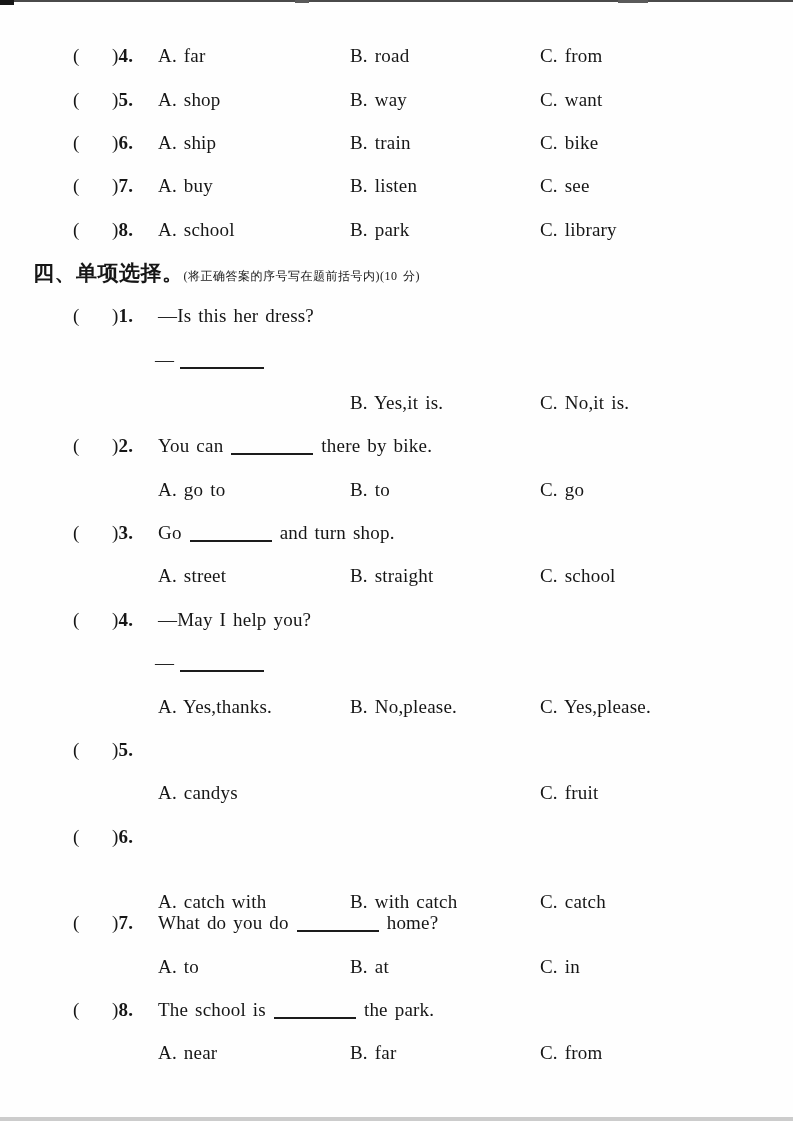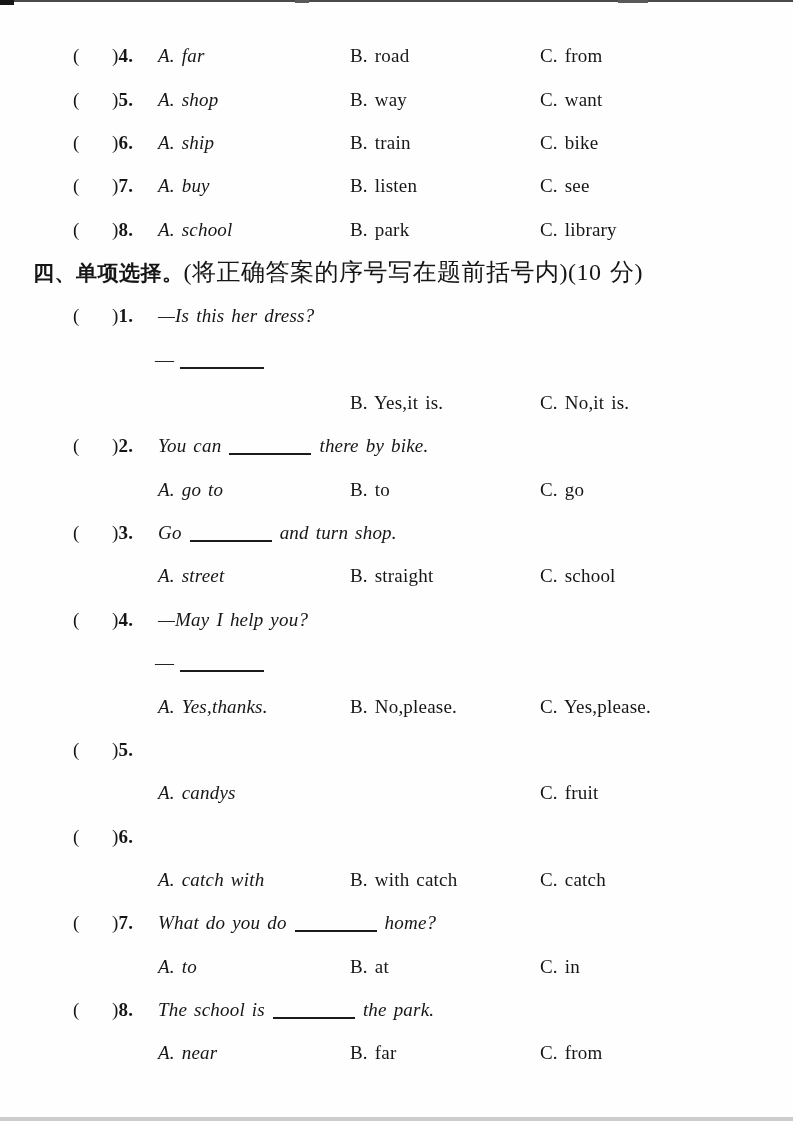--- a/index.html
+++ b/index.html
@@ -12,39 +12,39 @@
     font-family:"Liberation Serif","DejaVu Serif",serif;
     color:#161616;
     font-size:19px;
     word-spacing:2px;
     letter-spacing:0.2px;
   }
   .row{position:absolute;left:0;width:100%;height:43px;line-height:43px;white-space:nowrap;}
   .po{position:absolute;left:73px;}
   .pn{position:absolute;left:112px;}
   .pn b{font-weight:700;}
-  .ca,.stem{position:absolute;left:158px;font-style:italic;}
+  .ca,.stem{position:absolute;left:158px;}
   .cb{position:absolute;left:350px;}
   .cc{position:absolute;left:540px;}
   .reply{position:absolute;left:155px;}
   .blank{
     display:inline-block;
     width:82px;height:1em;
     border-bottom:2px solid #1c1c1c;
     margin:0 8px;
     position:relative;top:3px;
   }
   .blank.tight{margin-right:2px;}
   .reply .blank{width:84px;margin-left:6px;}
   .hdr{position:absolute;left:33px;}
   .hdr .t-bold{
     font-family:"Liberation Sans","DejaVu Sans",sans-serif;
     font-weight:700;font-size:21px;letter-spacing:0.5px;text-align:right;
   }
-  .hdr .t-note{font-size:24px;letter-spacing:0.5px;}
+  .hdr .t-note{font-size:12px;letter-spacing:0.5px;}
   .edge{position:absolute;}
   .edge-top{top:0;left:0;width:793px;height:2px;background:#4a4a4a;}
   .edge-corner{top:0;left:0;width:14px;height:5px;background:#161616;}
   .edge-m1{top:0;left:295px;width:14px;height:3px;background:#5a5a5a;}
   .edge-m2{top:0;left:618px;width:30px;height:3px;background:#5a5a5a;}
   .edge-bottom{bottom:0;left:0;width:793px;height:4px;background:#cccccc;}
 </style>
 </head>
 <body>
 
@@ -151,21 +151,21 @@
   </div>
   <div class="row" style="top:771px">
     <span class="ca">A. candys</span>
     <span class="cc">C. fruit</span>
   </div>
 
   <div class="row" style="top:815px">
     <span class="po">(</span>
     <span class="pn"><span>)</span><b>6.</b></span>
   </div>
-  <div class="row" style="top:858px">
+  <div class="row" style="top:880px">
     <span class="ca">A. catch with</span>
     <span class="cb">B. with catch</span>
     <span class="cc">C. catch</span>
   </div>
 
   <div class="row" style="top:901px">
     <span class="po">(</span>
     <span class="pn"><span>)</span><b>7.</b></span>
     <span class="stem"><span>What do you do</span><span class="blank"></span><span>home?</span></span>
   </div>

